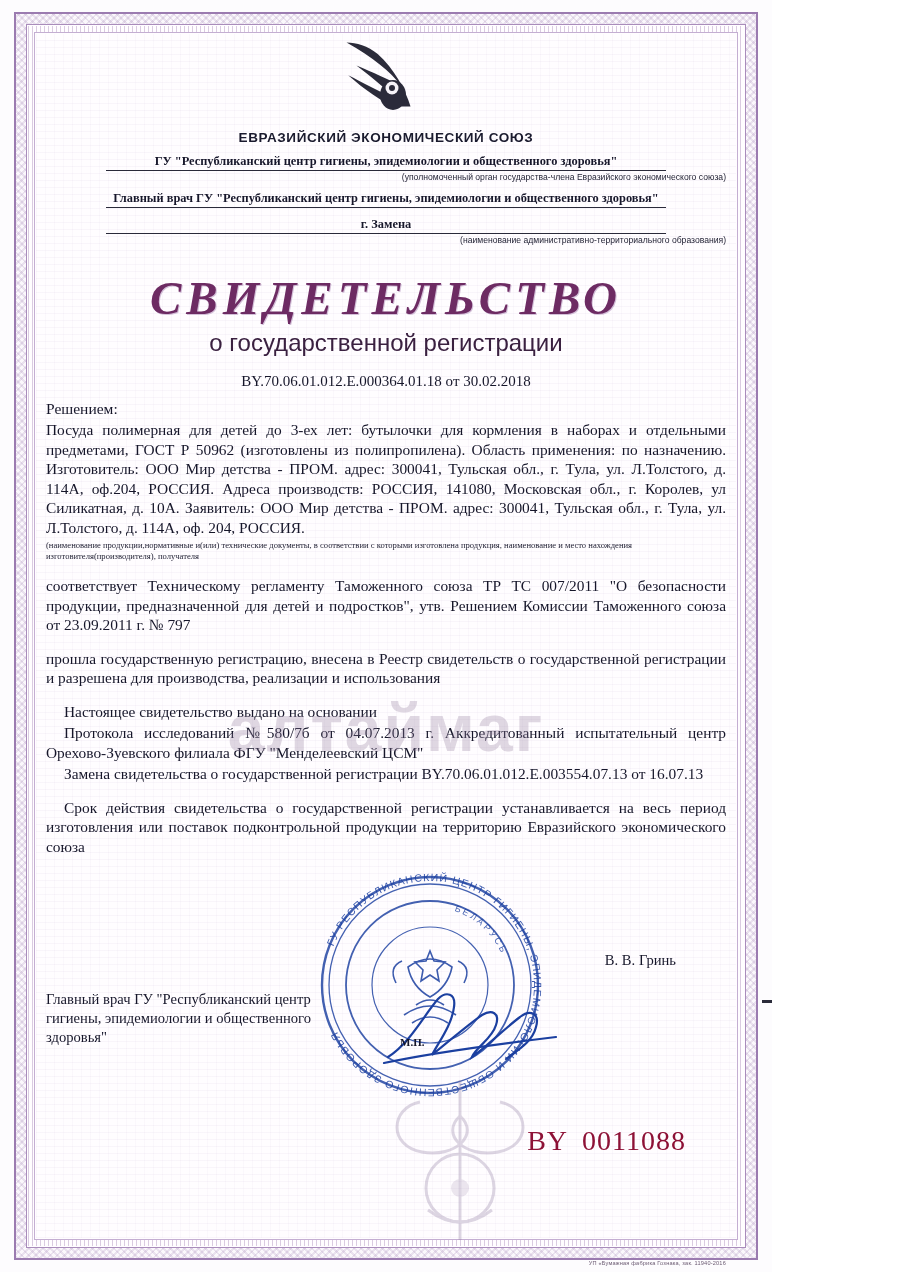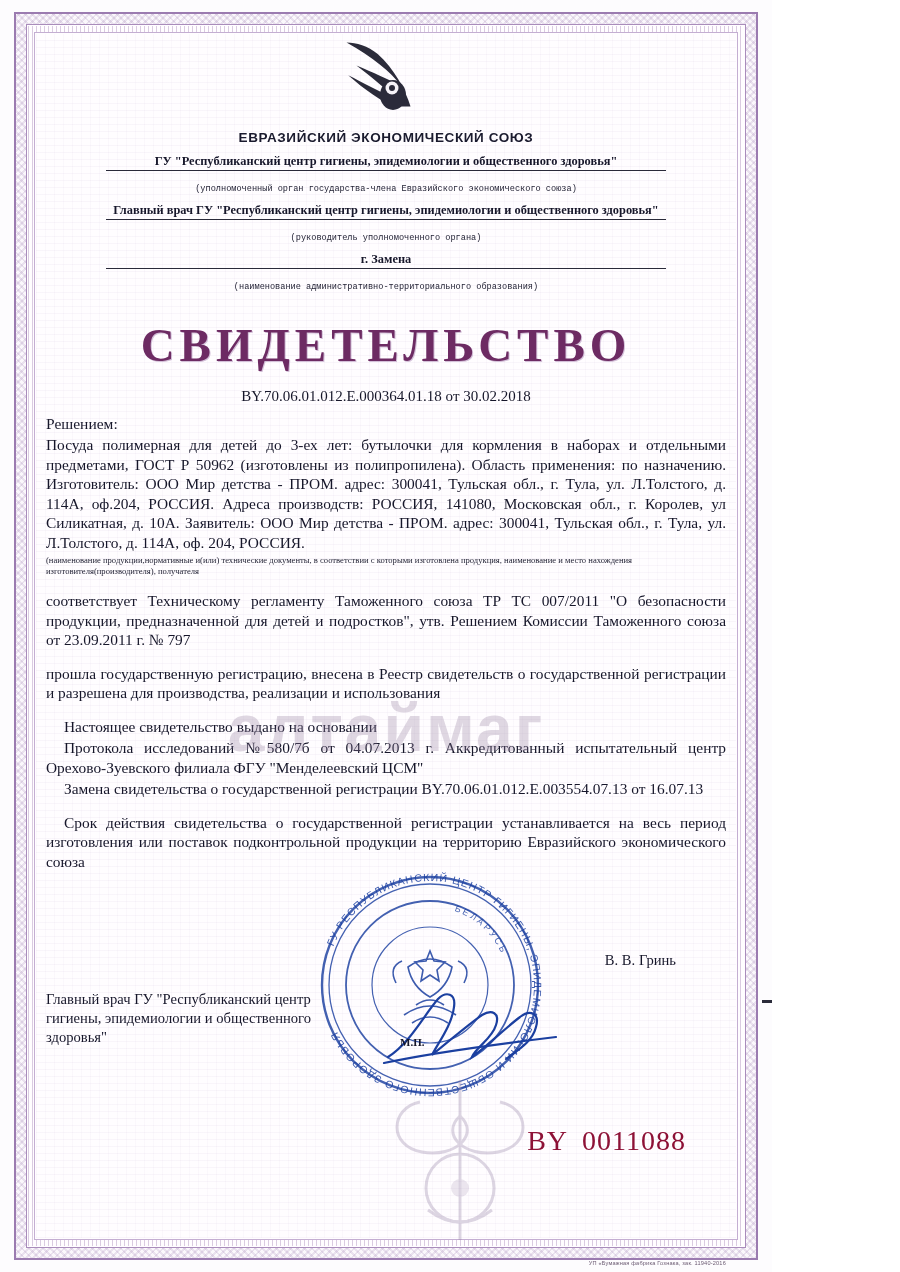--- a/index.html
+++ b/index.html
@@ -107,34 +107,36 @@
     display: block;
   }
   .field .rule {
     height: 0;
     border-bottom: 1px solid #2a2a3a;
     margin: 0 60px;
   }
   .field .sub {
     font-size: 8.6px;
     color: #1d1d30;
-    margin-top: 13px;
-    font-family: Liberation Mono, monospace;
+    margin-top: 1px;
+    font-family: Liberation Sans, sans-serif;
+    text-align: right;
   }
 
   
   .svid {
     text-align: center;
     margin-top: 26px;
     font-family: "Liberation Serif", serif;
     font-weight: bold;
     font-size: 47px;
     letter-spacing: 5px;
     color: #6d2b63;
     text-shadow: 1px 1px 0 rgba(160,120,170,0.45);
+    font-style: italic;
   }
   .svid-sub {
     text-align: center;
     margin-top: 4px;
     font-family: "Liberation Sans", sans-serif;
     font-size: 24px;
     color: #3a2040;
   }
   .reg-number {
     text-align: center;
@@ -290,30 +292,30 @@
 
     <div class="field">
       <span class="val">ГУ "Республиканский центр гигиены, эпидемиологии и общественного здоровья"</span>
       <div class="rule"></div>
       <div class="sub">(уполномоченный орган государства-члена Евразийского экономического союза)</div>
     </div>
 
     <div class="field">
       <span class="val">Главный врач ГУ "Республиканский центр гигиены, эпидемиологии и общественного здоровья"</span>
       <div class="rule"></div>
-      <div class="sub">(руководитель уполномоченного органа)</div>
     </div>
 
     <div class="field">
       <span class="val">г. Замена</span>
       <div class="rule"></div>
       <div class="sub">(наименование административно-территориального образования)</div>
     </div>
 
     <div class="svid">СВИДЕТЕЛЬСТВО</div>
+    <div class="svid-sub">о государственной регистрации</div>
     <div class="reg-number">BY.70.06.01.012.Е.000364.01.18 от 30.02.2018</div>
 
     <div class="lbl">Решением:</div>
     <div class="para">Посуда полимерная для детей до 3-ех лет: бутылочки для кормления в наборах и отдельными предметами, ГОСТ Р 50962 (изготовлены из полипропилена). Область применения:  по назначению. Изготовитель: ООО Мир детства - ПРОМ. адрес: 300041, Тульская обл., г. Тула, ул. Л.Толстого, д. 114А, оф.204, РОССИЯ. Адреса производств: РОССИЯ, 141080, Московская обл., г. Королев, ул Силикатная, д. 10А. Заявитель: ООО Мир детства - ПРОМ. адрес: 300041, Тульская обл., г. Тула, ул. Л.Толстого, д. 114А, оф. 204, РОССИЯ.</div>
     <div class="caption">(наименование продукции,нормативные и(или) технические документы, в соответствии с которыми изготовлена продукция, наименование и место нахождения изготовителя(производителя), получателя</div>
 
     <div class="para block">соответствует Техническому регламенту Таможенного союза ТР ТС 007/2011 "О безопасности продукции, предназначенной для детей и подростков", утв. Решением Комиссии Таможенного союза от 23.09.2011 г.  № 797</div>
     <div class="para block">прошла государственную регистрацию, внесена в Реестр свидетельств о государственной регистрации и разрешена для производства, реализации и использования</div>
 
     <div class="para block indent">Настоящее свидетельство выдано на основании</div>

